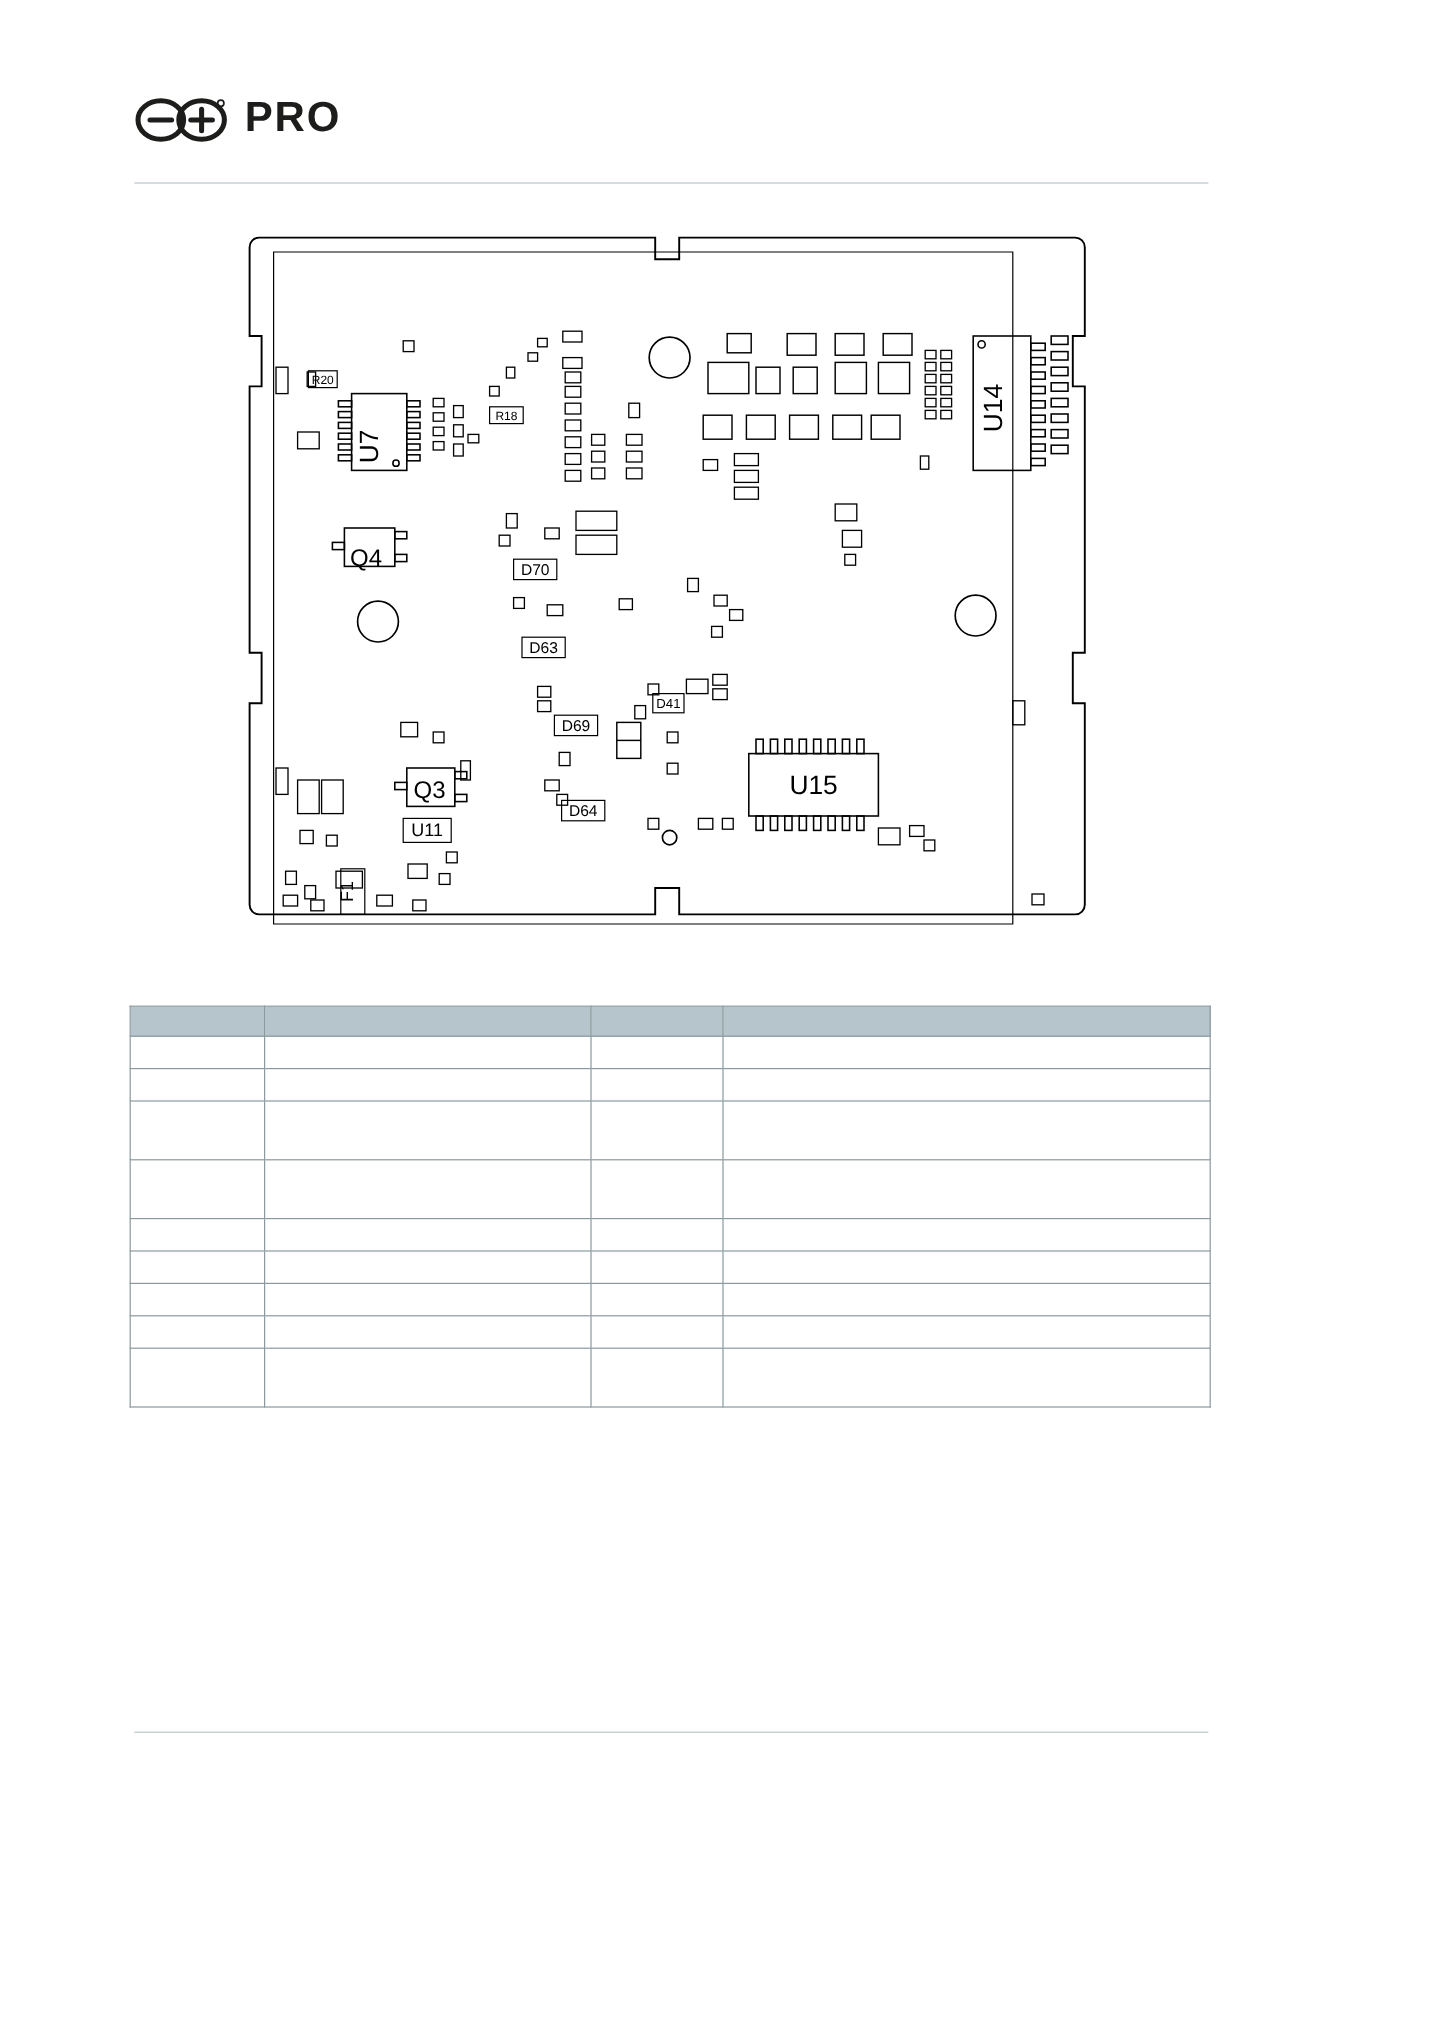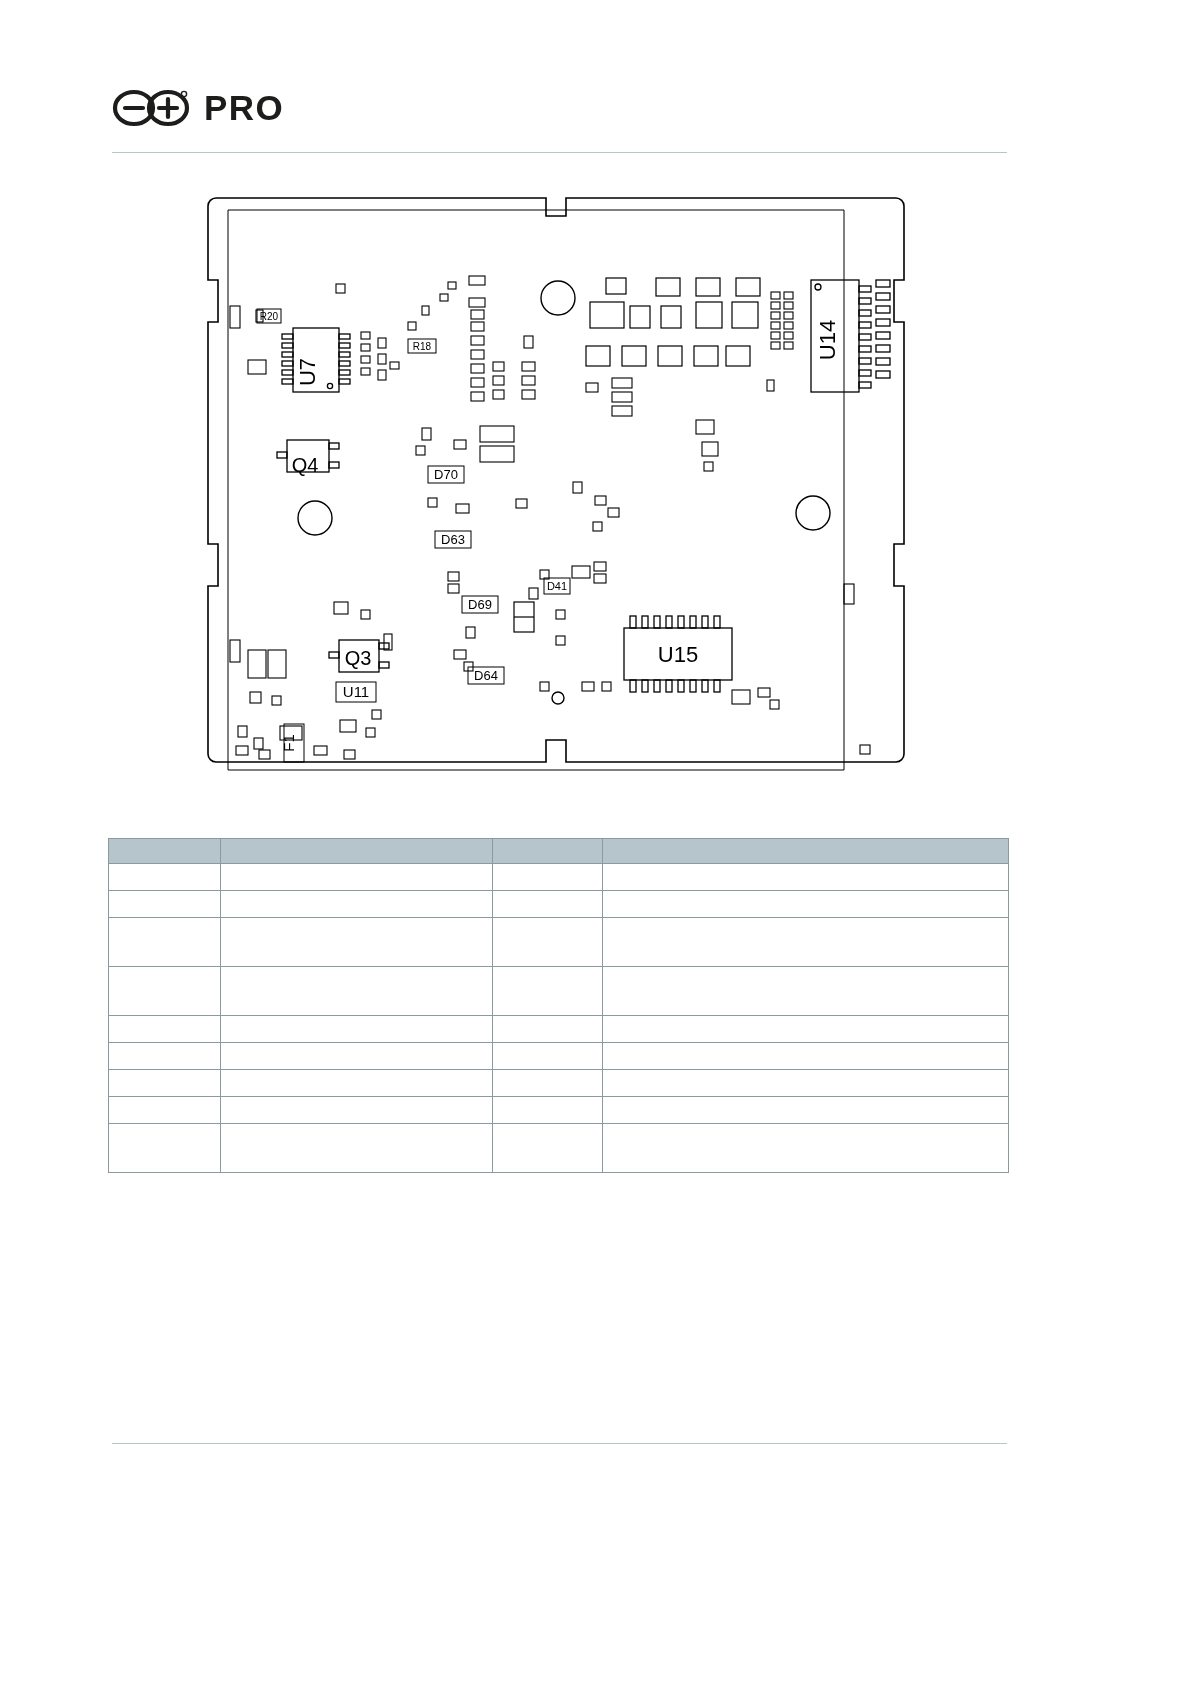--- a/index.html
+++ b/index.html
@@ -23,21 +23,21 @@
   
   .header {
     position: absolute;
     left: 112px;
     top: 80px;
     width: 895px;
     height: 75px;
   }
   .logo-wrap {
     display: flex;
-    align-items: center;
+    align-items: flex-start;
     gap: 14px;
     height: 56px;
   }
   .logo-mark {
     width: 78px;
     height: 40px;
     position: relative;
   }
   .logo-mark svg { display: block; }
   .logo-text {

